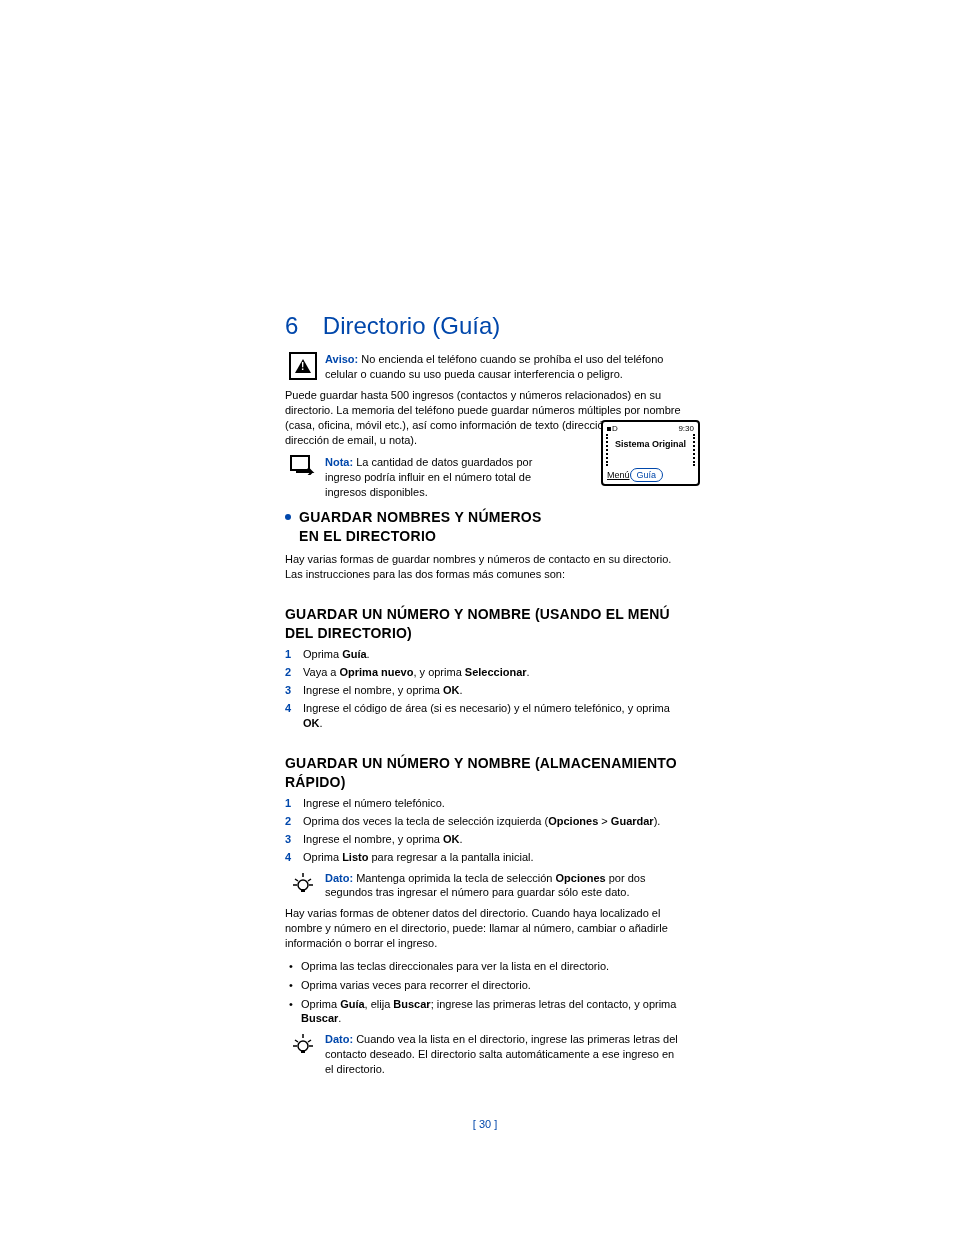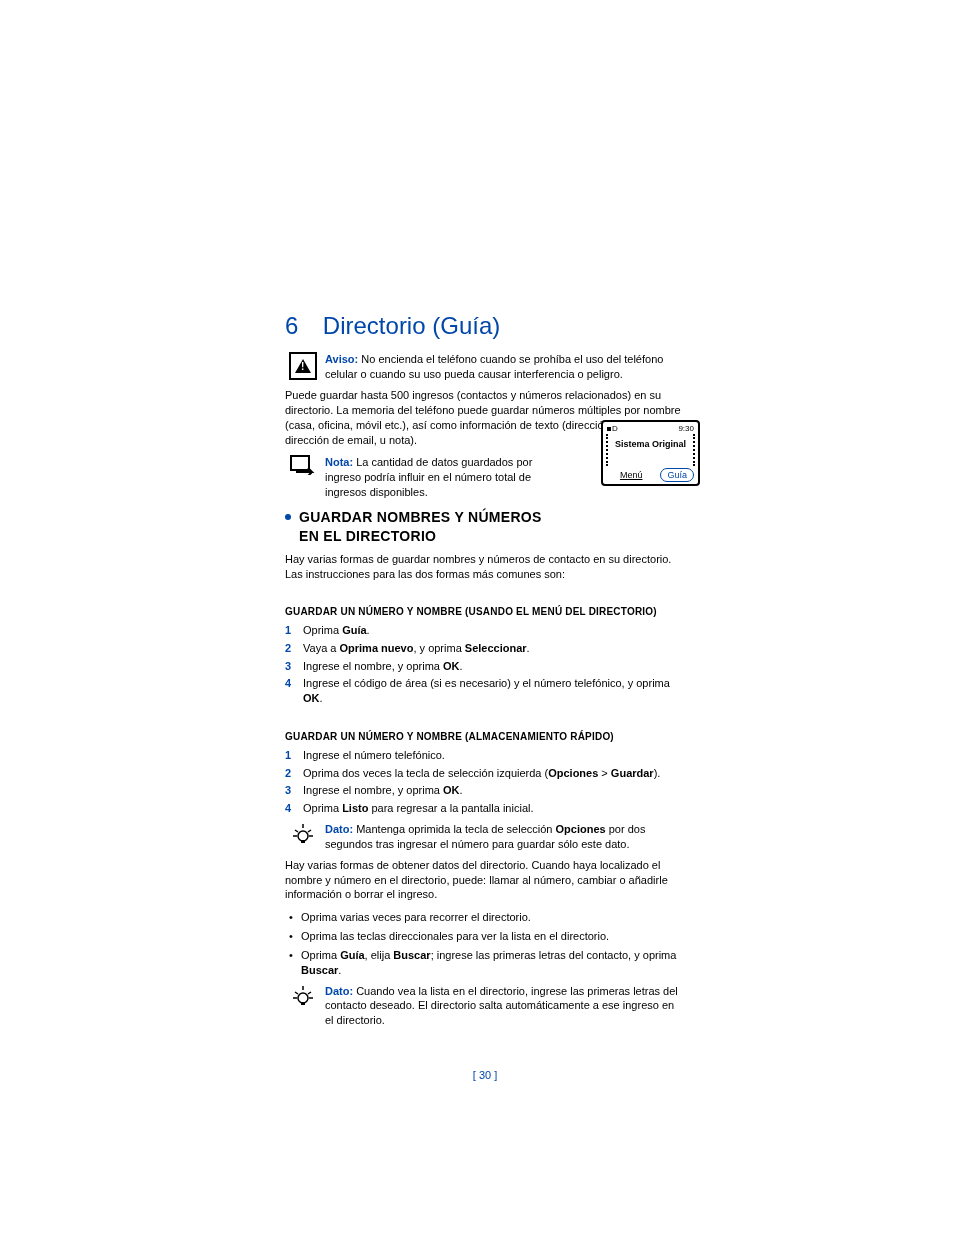--- a/index.html
+++ b/index.html
@@ -22,21 +22,21 @@
   .icon-cell { width: 36px; flex: 0 0 36px; display:flex; justify-content:center; }
   .icon-box { width: 24px; height: 24px; border: 2px solid #000; display:flex; align-items:center; justify-content:center; }
   .tri { width:0;height:0;border-left:8px solid transparent;border-right:8px solid transparent;border-bottom:14px solid #000; position:relative;}
   .tri::after{content:"!";position:absolute;left:-2px;top:1px;color:#fff;font-size:10px;font-weight:bold;}
   .note-row, .dato-row { display:flex; gap:4px; margin: 4px 0 6px 0; }
   .note-label, .dato-label, .aviso-label { color:#0047ab; font-weight:bold; }
   .para { margin: 6px 0 8px 0; }
   .h2-row { display:flex; align-items:flex-start; gap:8px; margin-top:8px; }
   .bullet-blue { width:6px;height:6px;background:#0047ab;border-radius:50%; margin-top:6px; flex:0 0 6px;}
   .h2 { color:#000000; font-size:14px; font-weight:bold; letter-spacing:.3px; }
-  .h3 { font-weight:bold; font-size:10px; margin-top:24px; letter-spacing:.2px;}
+  .h3 { font-weight:bold; font-size:14px; margin-top:24px; letter-spacing:.2px;}
   ol.steps { list-style:none; padding:0; margin:4px 0 6px 0; }
   ol.steps li { display:flex; gap:8px; margin:3px 0; }
   ol.steps li .n { color:#0047ab; font-weight:bold; width:10px; flex:0 0 10px;}
   ul.blist { list-style:none; padding:0; margin:4px 0 6px 0;}
   ul.blist li { position:relative; padding-left:16px; margin:4px 0;}
   ul.blist li::before { content:"•"; position:absolute; left:4px; top:0; }
   b { font-weight:bold; }
   .screen-wrap { position:absolute; right:-15px; top:110px; }
   .screen {
     width: 95px; height: 62px;
@@ -44,21 +44,21 @@
     font-family: "Arial Narrow", Arial, sans-serif;
     font-size: 9px;
     position: relative;
     background:#fff;
   }
   .screen .top { position:absolute; top:2px; left:4px; right:4px; display:flex; justify-content:space-between; font-size:8px;}
   .screen .mid { position:absolute; top:16px; left:0; right:0; text-align:center; font-weight:bold; font-size:9px;}
   .screen .dots-l, .screen .dots-r { position:absolute; top:12px; bottom:18px; width:2px; }
   .screen .dots-l { left:3px; border-left:2px dotted #000;}
   .screen .dots-r { right:3px; border-right:2px dotted #000;}
-  .screen .bot { position:absolute; bottom:2px; left:4px; right:4px; display:flex; justify-content:flex-end; align-items:center;gap:18px;}
+  .screen .bot { position:absolute; bottom:2px; left:4px; right:4px; display:flex; justify-content:flex-start; align-items:center;}
   .screen .guia { border:1.5px solid #0047ab; color:#0047ab; border-radius:10px; padding:0 6px; font-size:9px;}
   .main-col { position:relative; }
   .page-num { text-align:center; color:#0047ab; font-size:11px; margin-top:40px;}
   .indent { margin-left:0; }
   .sigbox { width:4px;height:4px;background:#000;display:inline-block;margin-right:1px;}
 </style>
 </head>
 <body>
 
 <div class="page">
@@ -168,22 +168,22 @@
       </div>
       <div>
         <span class="dato-label">Dato:</span>
         <span>Mantenga oprimida la tecla de selección </span><b>Opciones</b><span> por dos segundos tras ingresar el número para guardar sólo este dato.</span>
       </div>
     </div>
 
     <div class="para">Hay varias formas de obtener datos del directorio. Cuando haya localizado el nombre y número en el directorio, puede: llamar al número, cambiar o añadirle información o borrar el ingreso.</div>
 
     <ul class="blist">
+      <li><span>Oprima las teclas direccionales para ver la lista en el directorio.</span></li>
       <li><span>Oprima varias veces para recorrer el directorio.</span></li>
-      <li><span>Oprima las teclas direccionales para ver la lista en el directorio.</span></li>
       <li><span>Oprima </span><b>Guía</b><span>, elija </span><b>Buscar</b><span>; ingrese las primeras letras del contacto, y oprima </span><b>Buscar</b><span>.</span></li>
     </ul>
 
     <div class="dato-row">
       <div class="icon-cell">
         <svg width="24" height="24" viewBox="0 0 24 24">
             <circle cx="12" cy="14" r="5" fill="none" stroke="#000" stroke-width="1.5"></circle>
             <path d="M12 2 L12 6 M4 8 L7 10 M20 8 L17 10 M2 14 L6 14 M22 14 L18 14" stroke="#000" stroke-width="1.5"></path>
             <rect x="10" y="18" width="4" height="3" fill="#000"></rect>
           </svg>

